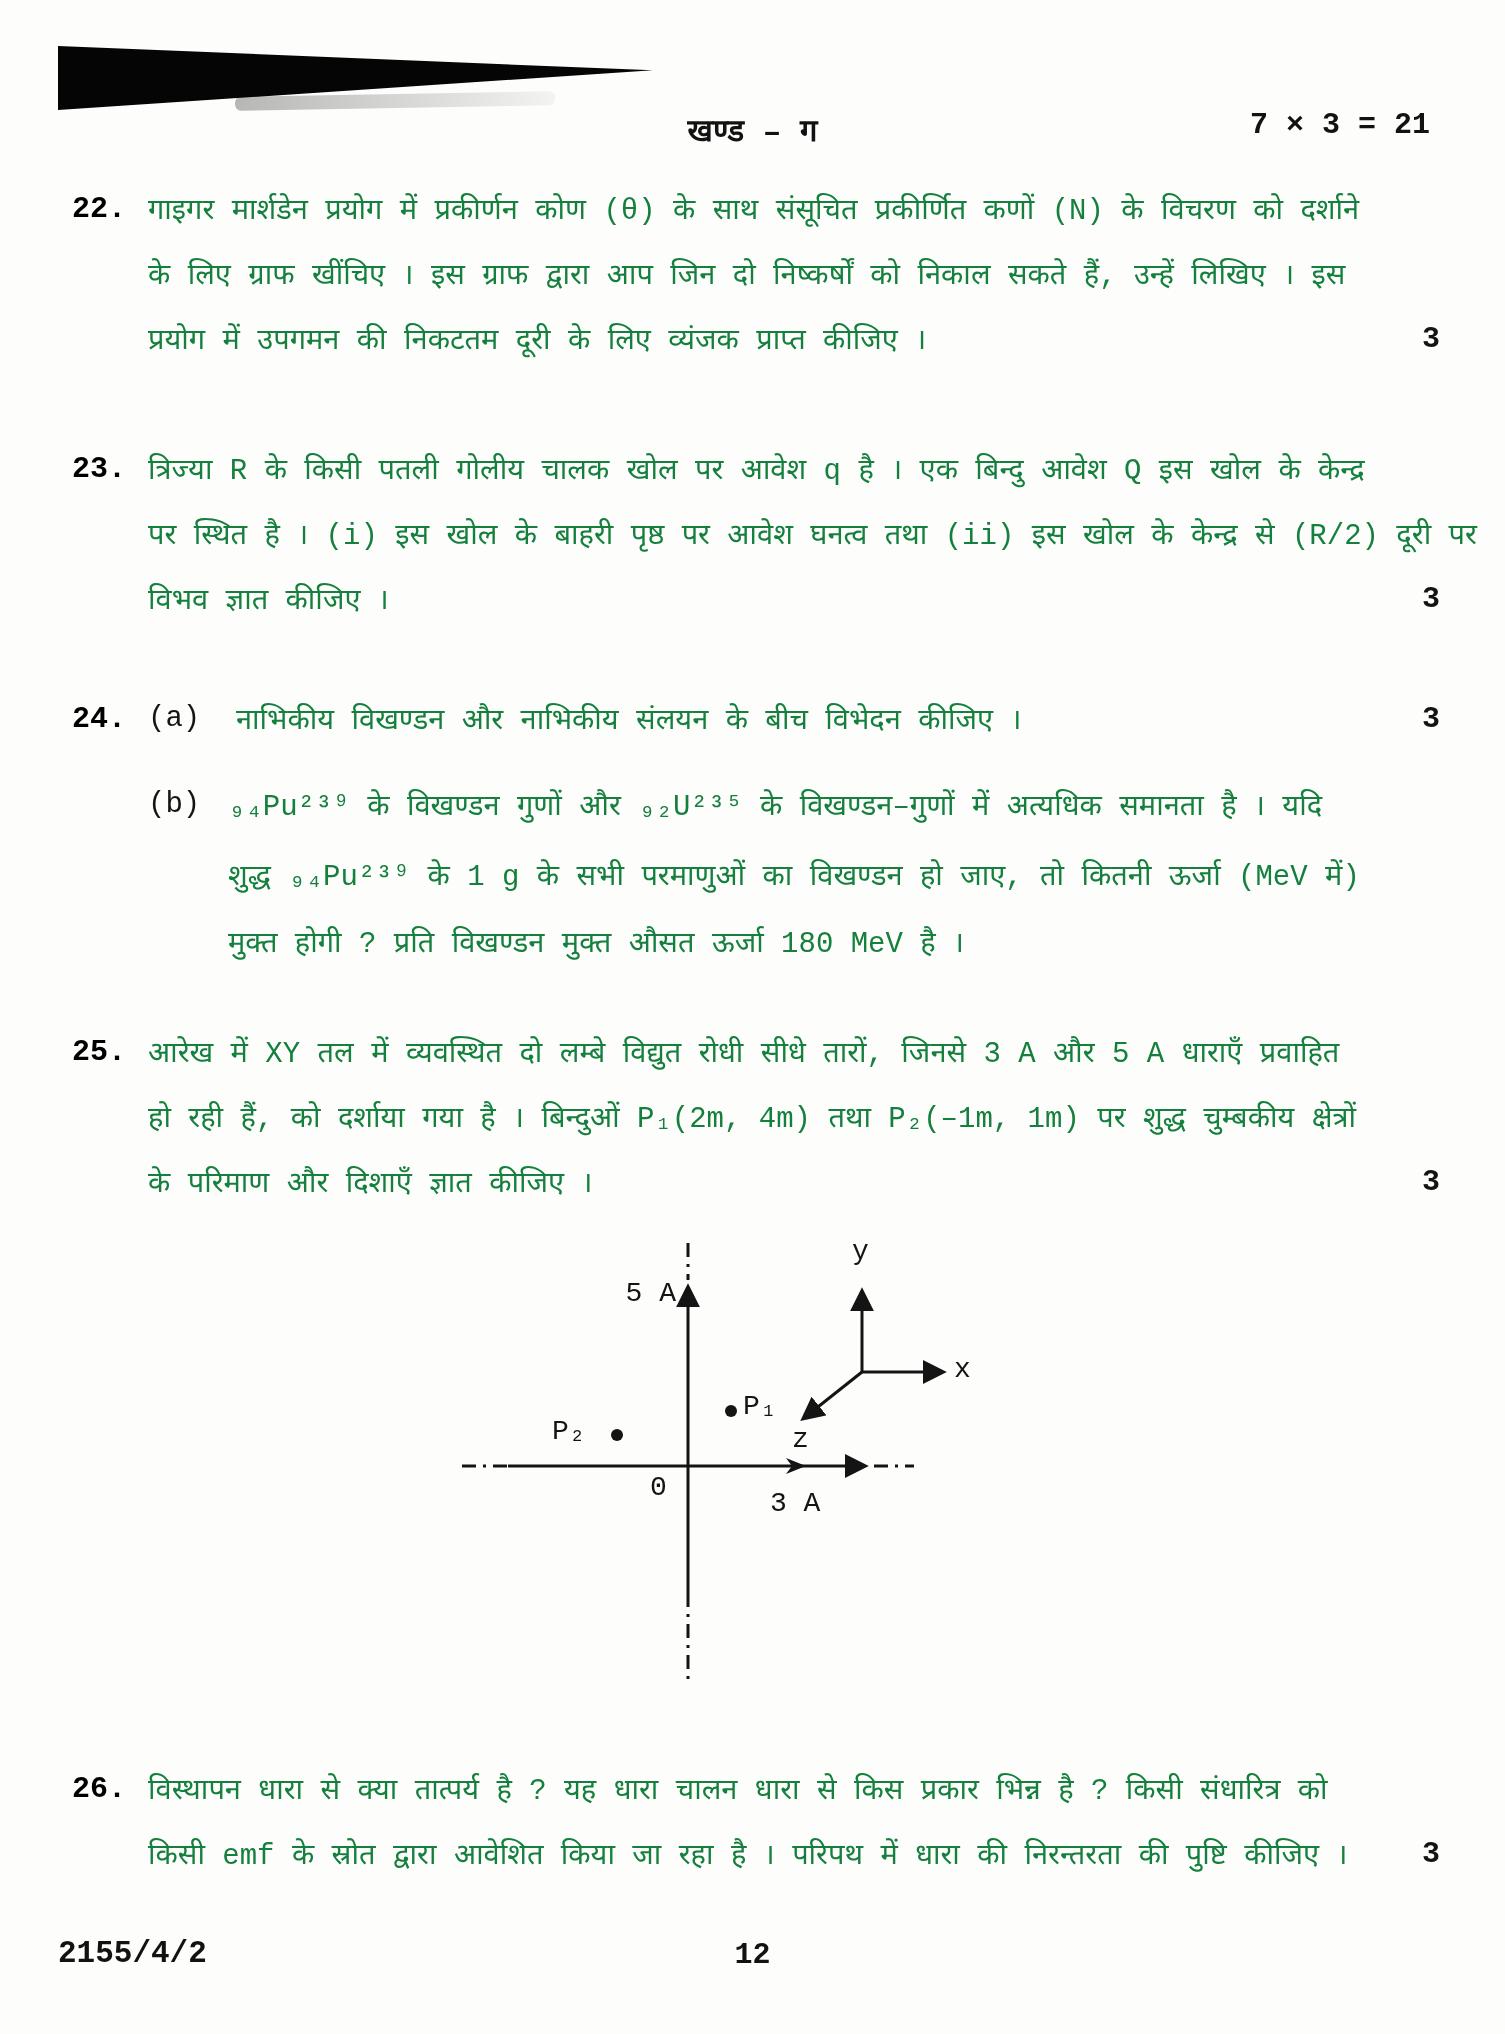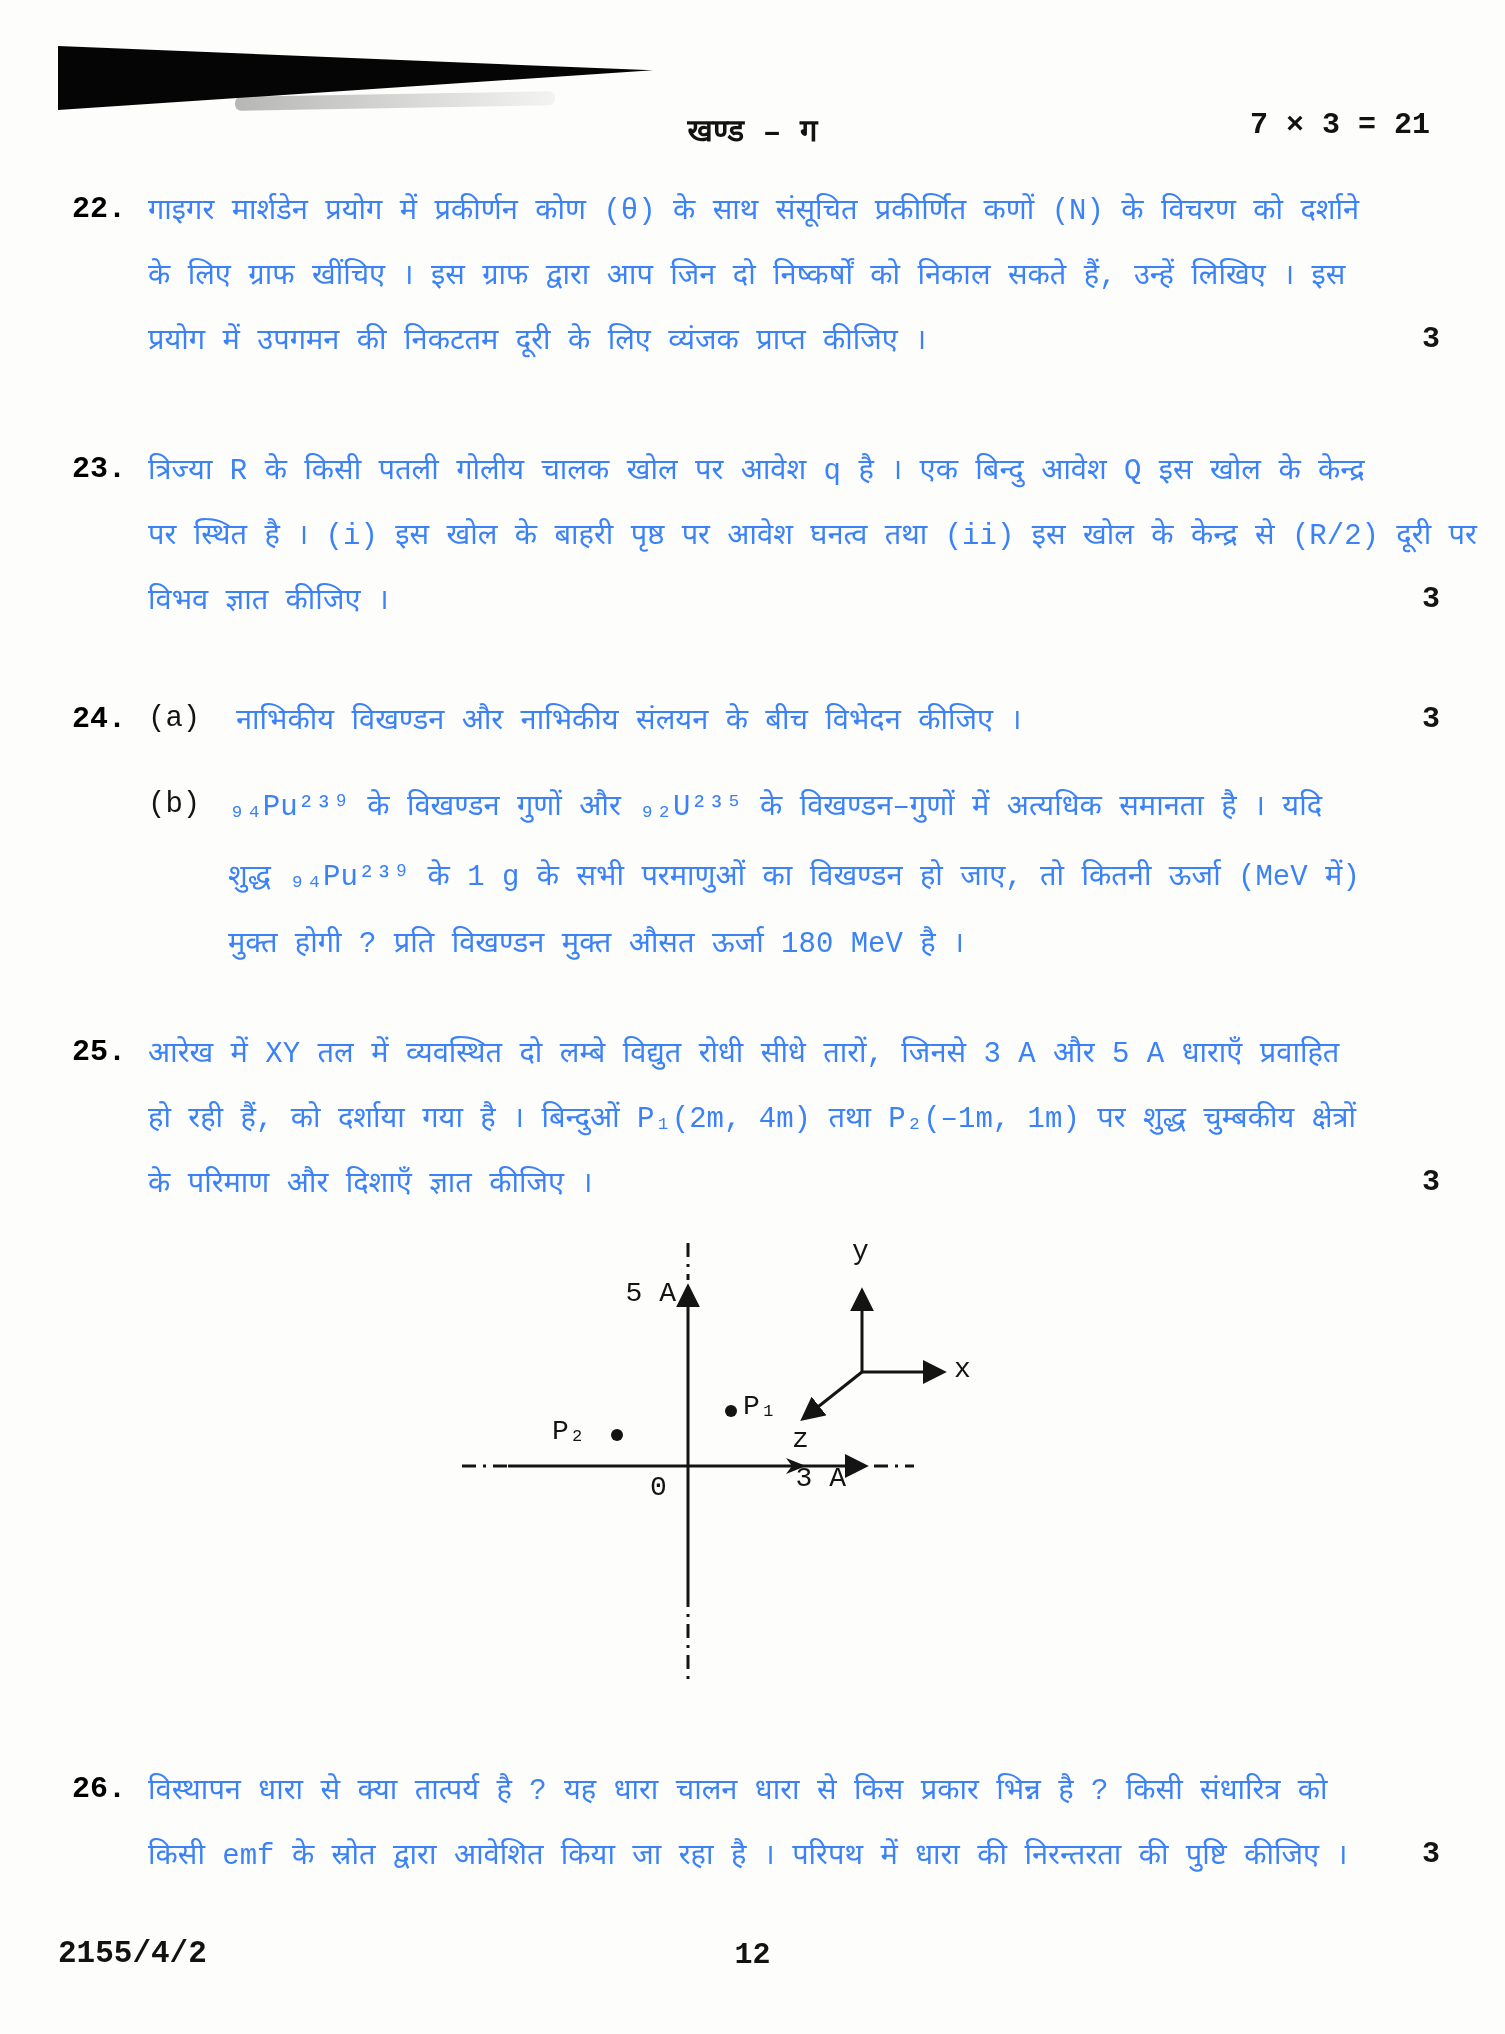--- a/index.html
+++ b/index.html
@@ -8,21 +8,21 @@
     width:1505px;height:2034px;
     background:#fdfdfc;
     font-family:Liberation Mono, monospace;
     color:#121212;
     overflow:hidden;
   }
   .tline{
     position:absolute;
     font-size:29px;line-height:1.35;
     white-space:nowrap;
-    color:#3b82f6;
+    color:#15803d;
   }
   .qnum{
     position:absolute;
     font-size:30px;font-weight:bold;
     color:#000000;
   }
   .partlabel{
     position:absolute;
     font-size:29px;
     color:#141414;
@@ -139,21 +139,21 @@
       <line x1="434" y1="238" x2="474" y2="238" stroke="#141414" stroke-width="3" stroke-dasharray="14 7 3 7"></line>
 
       <line x1="422" y1="144" x2="422" y2="64" stroke="#141414" stroke-width="3" marker-end="url(#arr)"></line>
       <line x1="422" y1="144" x2="502" y2="144" stroke="#141414" stroke-width="3" marker-end="url(#arr)"></line>
       <line x1="422" y1="144" x2="364" y2="190" stroke="#141414" stroke-width="3" marker-end="url(#arr)"></line>
 
       <circle cx="291" cy="183" r="6" fill="#141414"></circle>
       <circle cx="177" cy="207" r="6" fill="#141414"></circle>
     </svg>
     <span class="dlabel" style="left:168px;top:50px;width:68px;text-align:right;">5 A</span>
-    <span class="dlabel" style="left:330px;top:235px;width:76px;text-align:right;">3 A</span>
+    <span class="dlabel" style="left:330px;top:260px;width:76px;text-align:left;">3 A</span>
     <span class="dlabel" style="left:210px;top:244px;">0</span>
     <span class="dlabel" style="left:303px;top:163px;">P₁</span>
     <span class="dlabel" style="left:112px;top:188px;">P₂</span>
     <span class="dlabel" style="left:412px;top:8px;">y</span>
     <span class="dlabel" style="left:514px;top:126px;">x</span>
     <span class="dlabel" style="left:352px;top:196px;">z</span>
   </div>
 
   <div class="qnum" style="left:72px;top:1772px;">26.</div>
   <div class="tline" style="left:148px;top:1772px;">विस्थापन धारा से क्या तात्पर्य है ? यह धारा चालन धारा से किस प्रकार भिन्न है ? किसी संधारित्र को</div>

